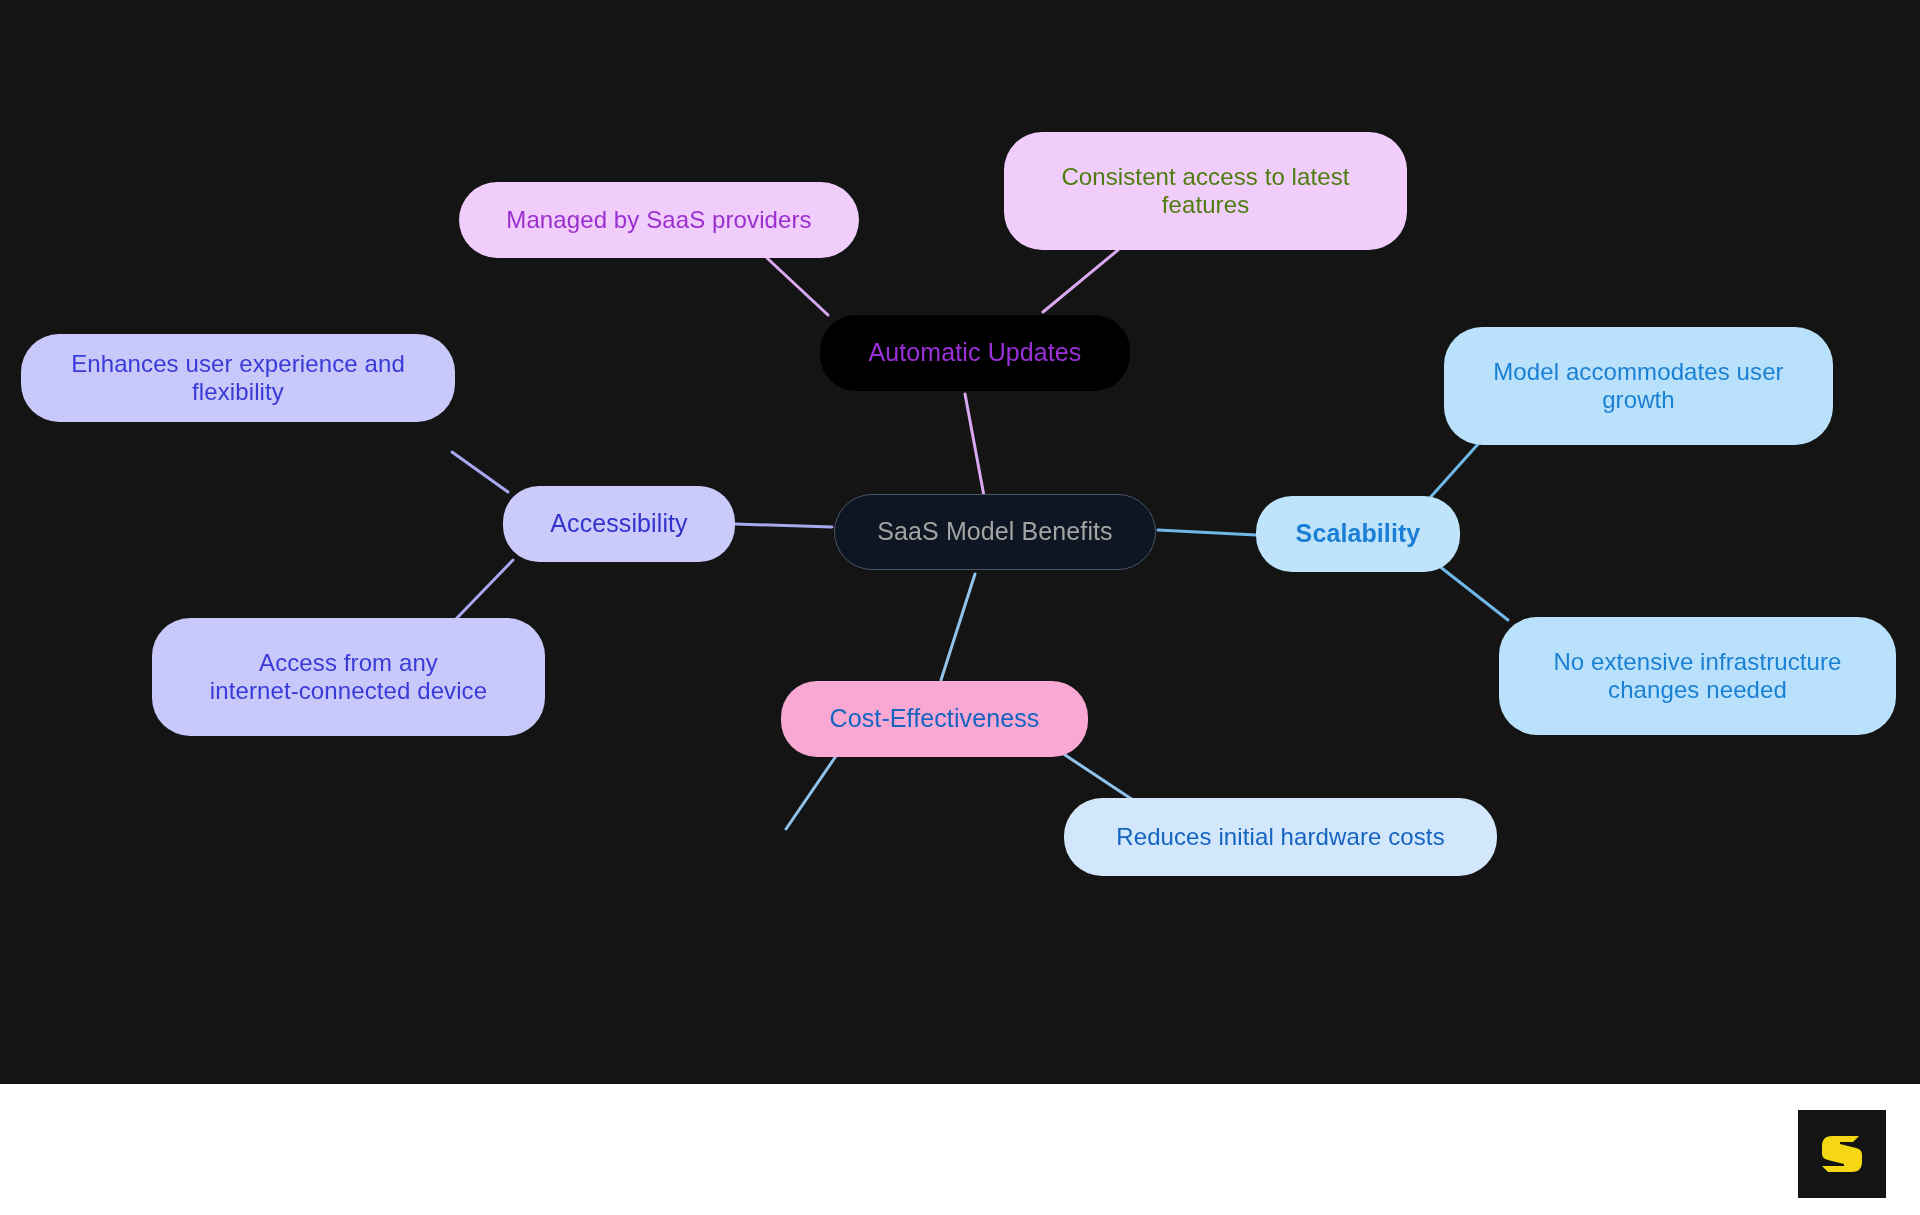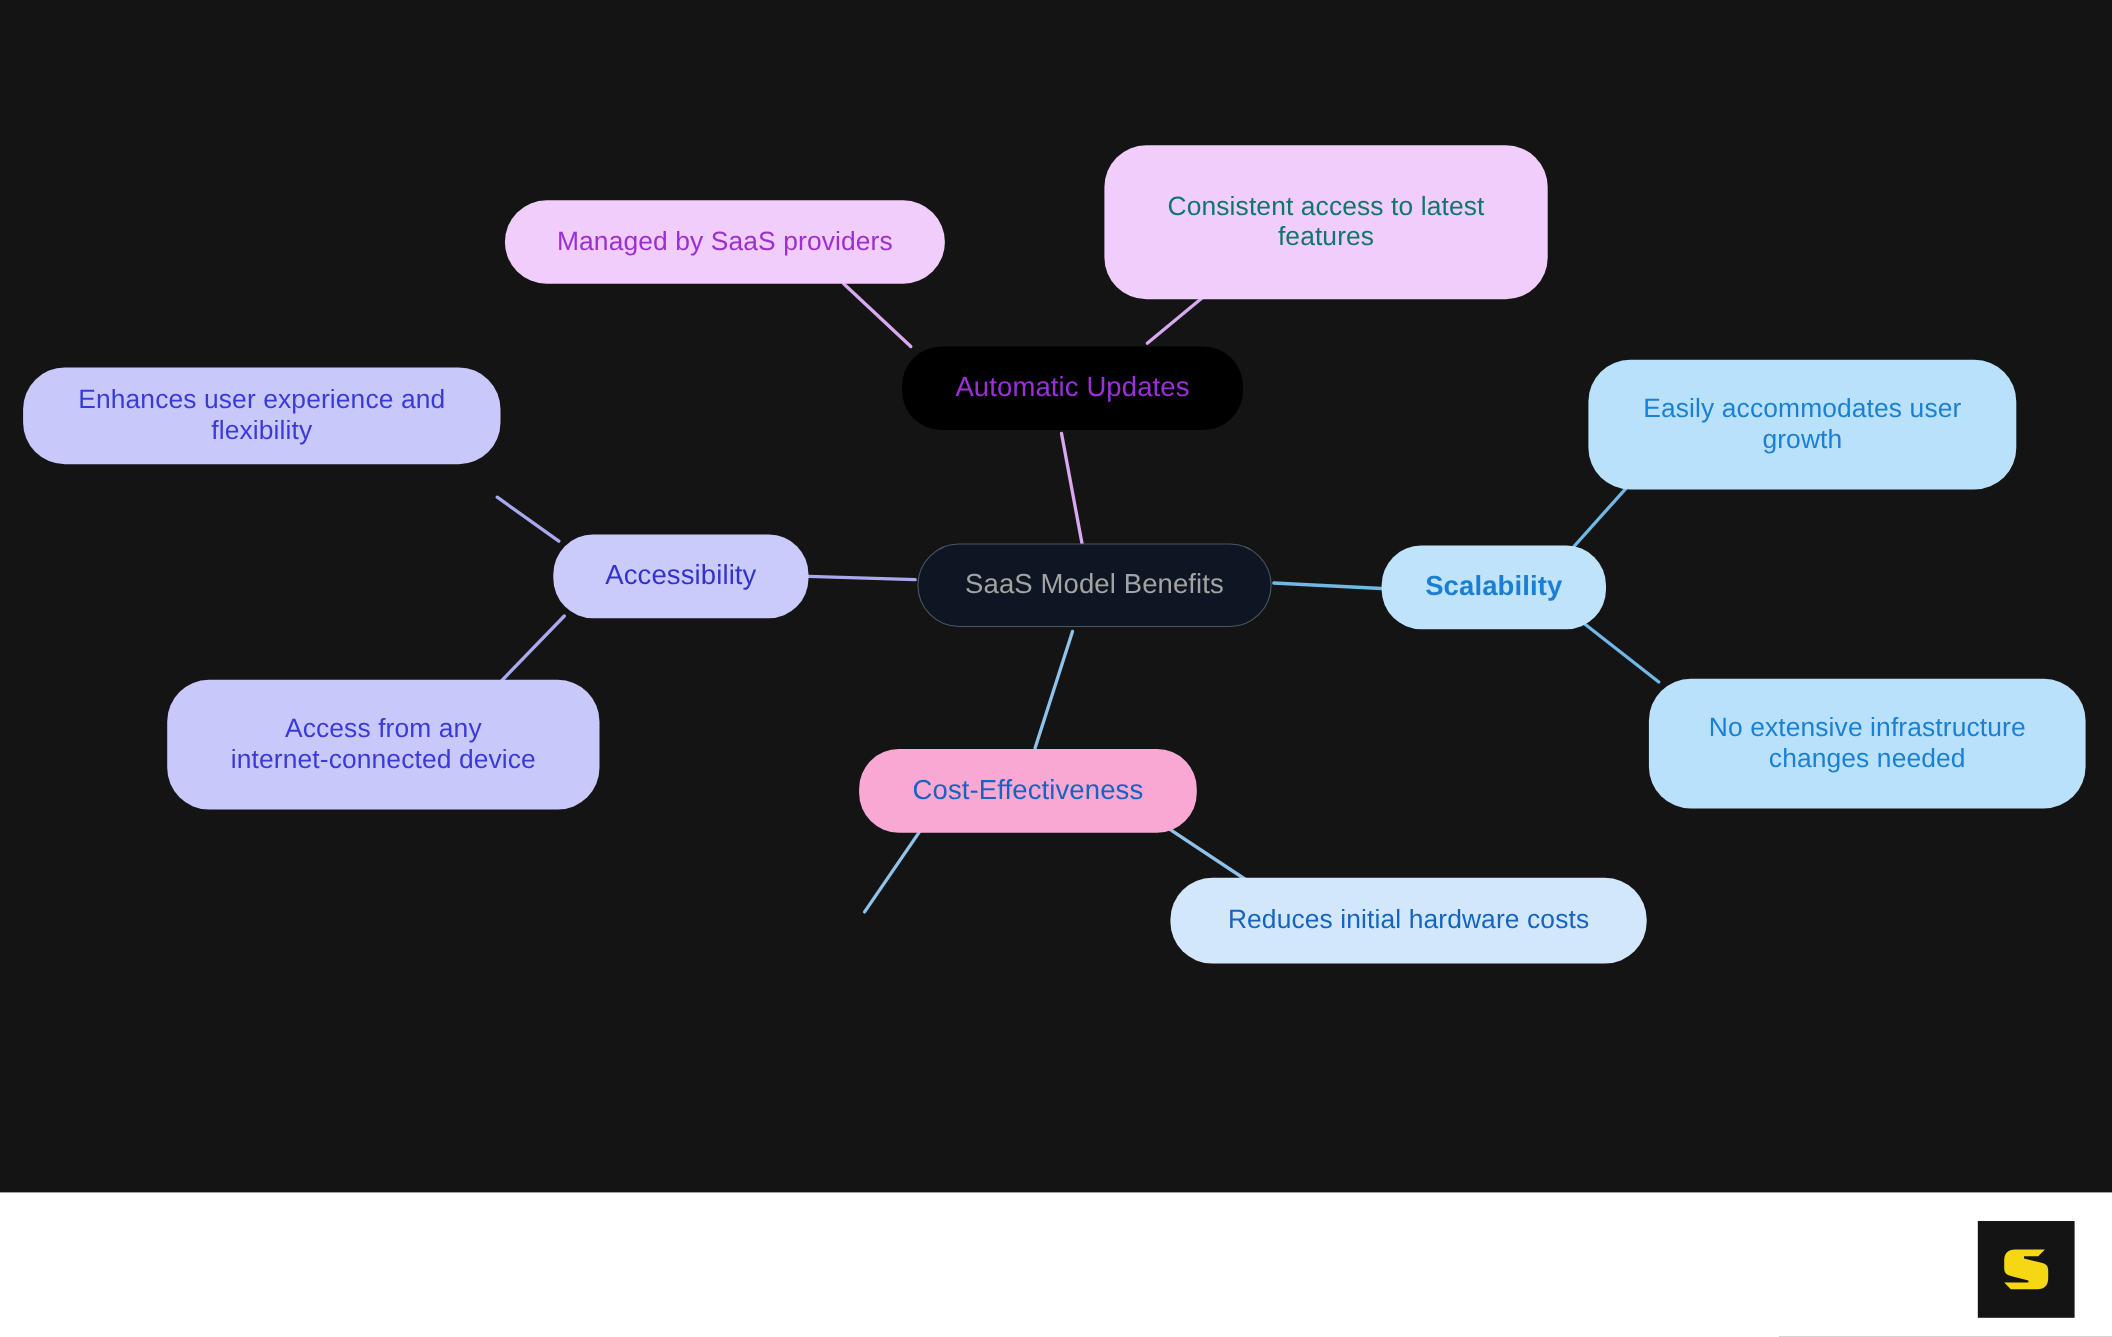--- a/index.html
+++ b/index.html
@@ -101,42 +101,42 @@
     <div class="node central" id="n-central" style="left: 834px; top: 494px; width: 322px; height: 76px; background: rgb(13, 22, 34); color: #a3a3a3; border-color: rgb(75, 85, 99);">
       <span>SaaS Model Benefits</span>
     </div>
 
     <div class="node branch" id="n-automatic-updates" style="left: 820px; top: 315px; width: 310px; height: 76px; background: #000000; color: rgb(155, 48, 217);">
       <span>Automatic Updates</span>
     </div>
     <div class="node leaf" id="n-managed-by-saas-providers" style="left: 459px; top: 182px; width: 400px; height: 76px; background: rgb(240, 205, 250); color: rgb(155, 47, 208);">
       <span>Managed by SaaS providers</span>
     </div>
-    <div class="node leaf" id="n-consistent-access-to-latest-features" style="left: 1004px; top: 132px; width: 403px; height: 140px; background: rgb(240, 205, 250); color: #0f766e;">
+    <div class="node leaf" id="n-consistent-access-to-latest-features" style="left: 1004px; top: 132px; width: 403px; height: 118px; background: rgb(240, 205, 250); color: #4d7c0f;">
       <span>Consistent access to latest
 features</span>
     </div>
 
     <div class="node branch" id="n-accessibility" style="left: 503px; top: 486px; width: 232px; height: 76px; background: rgb(203, 203, 251); color: rgb(51, 51, 204);">
       <span>Accessibility</span>
     </div>
     <div class="node leaf" id="n-enhances-user-experience-and-flexibility" style="left: 21px; top: 334px; width: 434px; height: 88px; background: rgb(200, 200, 251); color: rgb(58, 58, 216);">
       <span>Enhances user experience and
 flexibility</span>
     </div>
     <div class="node leaf" id="n-access-from-any-internet-connected-device" style="left: 152px; top: 618px; width: 393px; height: 118px; background: rgb(200, 200, 251); color: rgb(58, 58, 216);">
       <span>Access from any
 internet-connected device</span>
     </div>
 
     <div class="node branch" id="n-scalability" style="left: 1256px; top: 496px; width: 204px; height: 76px; background: rgb(191, 227, 251); color: rgb(26, 127, 212); font-weight: bold;">
       <span>Scalability</span>
     </div>
     <div class="node leaf" id="n-easily-accommodates-user-growth" style="left: 1444px; top: 327px; width: 389px; height: 118px; background: rgb(185, 225, 251); color: rgb(26, 128, 212);">
-      <span>Easily accommodates user
+      <span>Model accommodates user
 growth</span>
     </div>
     <div class="node leaf" id="n-no-extensive-infrastructure-changes-needed" style="left: 1499px; top: 617px; width: 397px; height: 118px; background: rgb(185, 225, 251); color: rgb(26, 128, 212);">
       <span>No extensive infrastructure
 changes needed</span>
     </div>
 
     <div class="node branch" id="n-cost-effectiveness" style="left: 781px; top: 681px; width: 307px; height: 76px; background: #f9a8d4; color: rgb(21, 101, 192);">
       <span>Cost-Effectiveness</span>
     </div>

